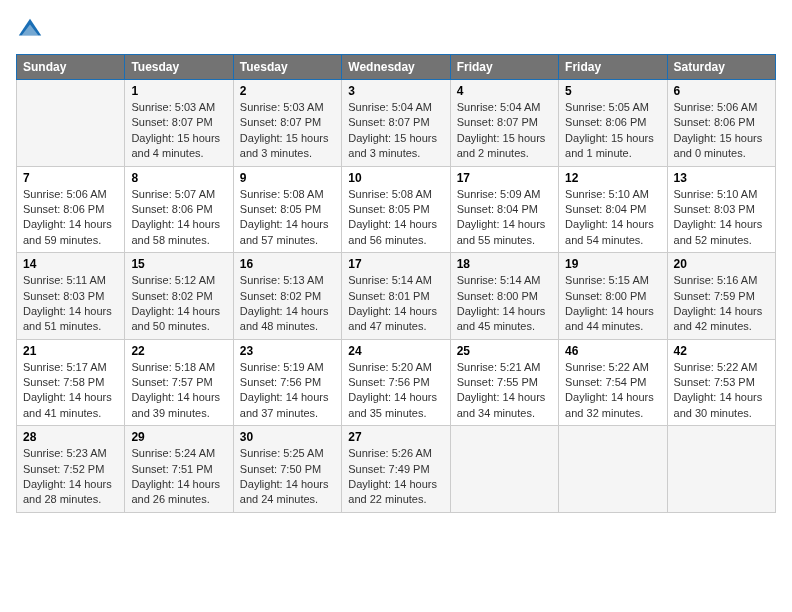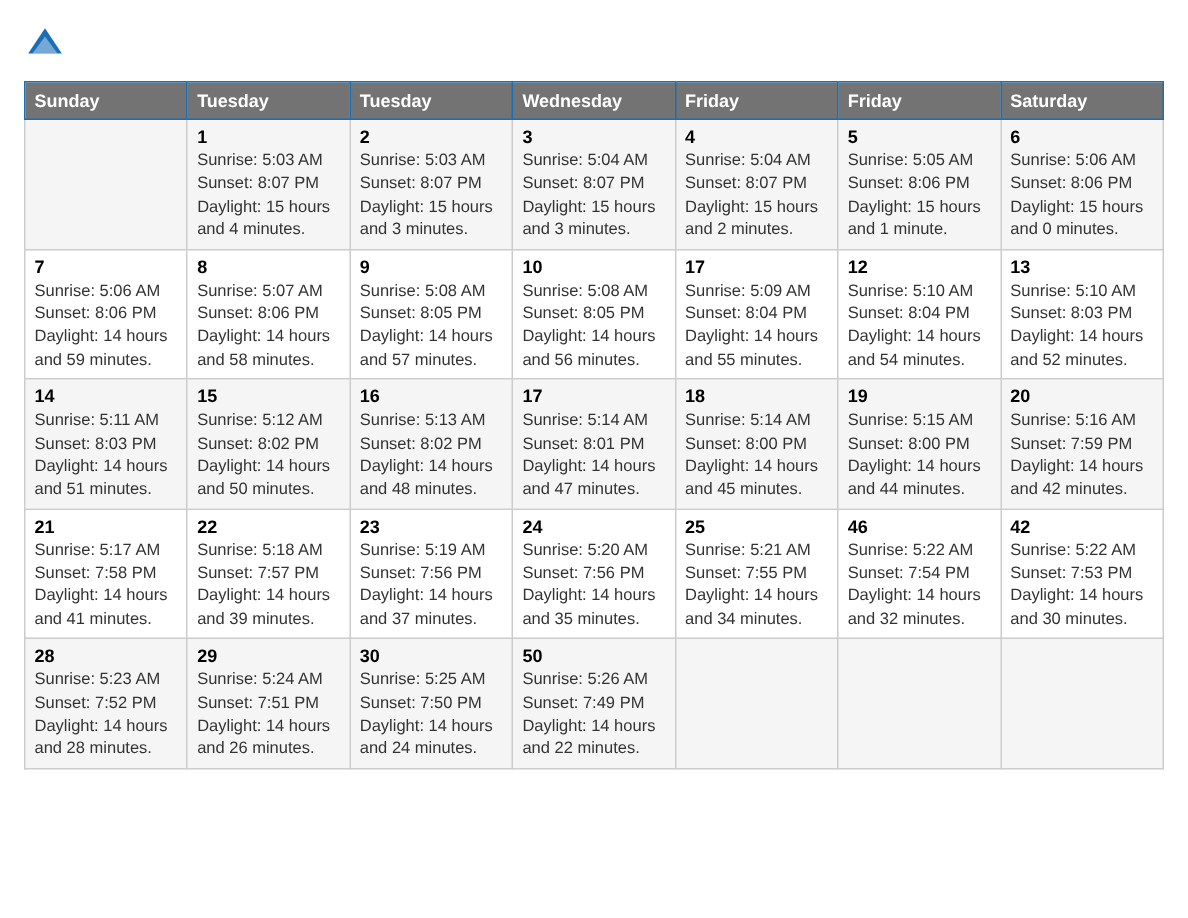--- a/index.html
+++ b/index.html
@@ -254,21 +254,21 @@
         </td>
           <td>
           <span class="day-num">29</span>
           <span class="day-info">Sunrise: 5:24 AM<br>Sunset: 7:51 PM<br>Daylight: 14 hours and 26 minutes.</span>
         </td>
           <td>
           <span class="day-num">30</span>
           <span class="day-info">Sunrise: 5:25 AM<br>Sunset: 7:50 PM<br>Daylight: 14 hours and 24 minutes.</span>
         </td>
           <td>
-          <span class="day-num">50</span>
+          <span class="day-num">27</span>
           <span class="day-info">Sunrise: 5:26 AM<br>Sunset: 7:49 PM<br>Daylight: 14 hours and 22 minutes.</span>
         </td>
           <td></td>
           <td></td>
           <td></td>
         </tr>
       </tbody>
   </table>
 </div>
 

